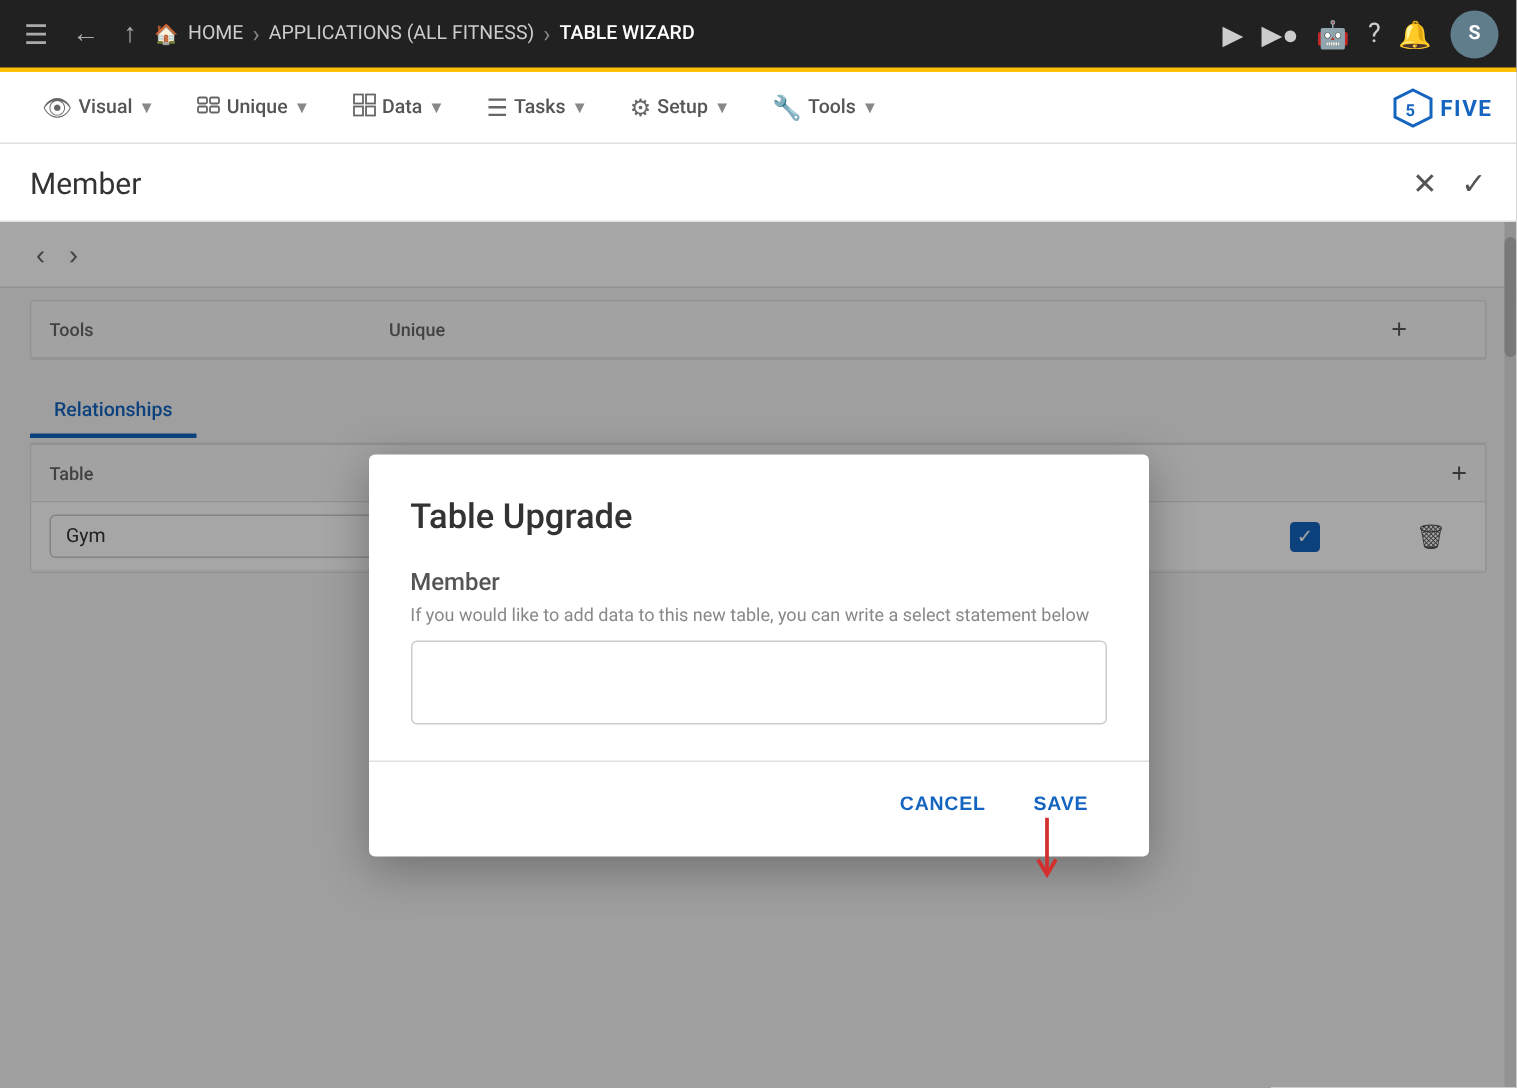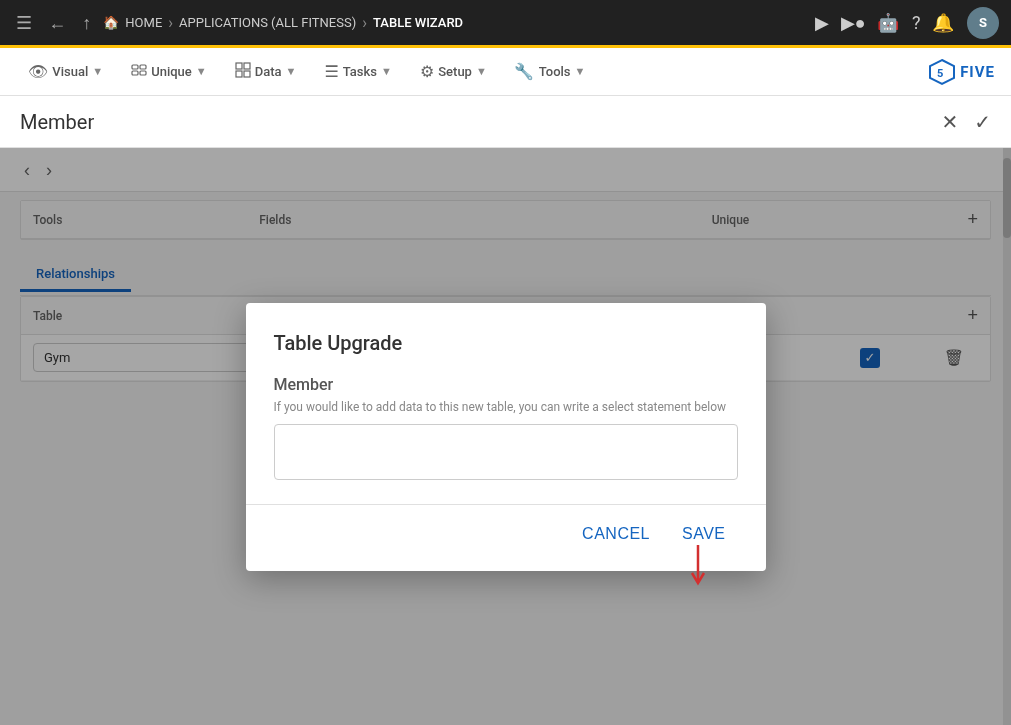--- a/index.html
+++ b/index.html
@@ -275,21 +275,21 @@
     
     .dialog {
       background: #fff;
       border-radius: 4px;
       width: 520px;
       padding: 28px 28px 20px;
       box-shadow: 0 8px 32px rgba(0,0,0,0.3);
       position: relative;
     }
     .dialog-title {
-      font-size: 20px;
+      font-size: 23px;
       font-weight: 500;
       color: #333;
       margin-bottom: 20px;
     }
     .dialog-subtitle {
       font-size: 16px;
       font-weight: 500;
       color: #555;
       margin-bottom: 6px;
     }
@@ -318,22 +318,22 @@
       display: flex;
       justify-content: flex-end;
       gap: 8px;
       align-items: center;
       position: relative;
     }
     .btn-text {
       background: none;
       border: none;
       cursor: pointer;
-      font-size: 16px;
-      font-weight: 400;
+      font-size: 13px;
+      font-weight: 700;
       padding: 8px 12px;
       border-radius: 4px;
       letter-spacing: 0.5px;
     }
     .btn-cancel { color: #1565C0; }
     .btn-save { color: #1565C0; }
 
     
     .right-scrollbar {
       position: absolute;
@@ -451,21 +451,20 @@
     <div class="tab-nav">
       <button class="tab-nav-btn">‹</button>
       <button class="tab-nav-btn">›</button>
     </div>
   </div>
 
   <div class="section" style="margin-top:8px;">
     <div class="table-container">
       <div class="table-header-row table-header-key-fields">
         <span>Tools</span>
-        <span>Fields</span>
         <span>Unique</span>
         <button class="table-add-btn">+</button>
       </div>
     </div>
   </div>
 
   <div class="relationships-section" style="margin-top:16px;">
     <div class="relationships-tab-bar">
       <div class="tab-item active">Relationships</div>
     </div>

